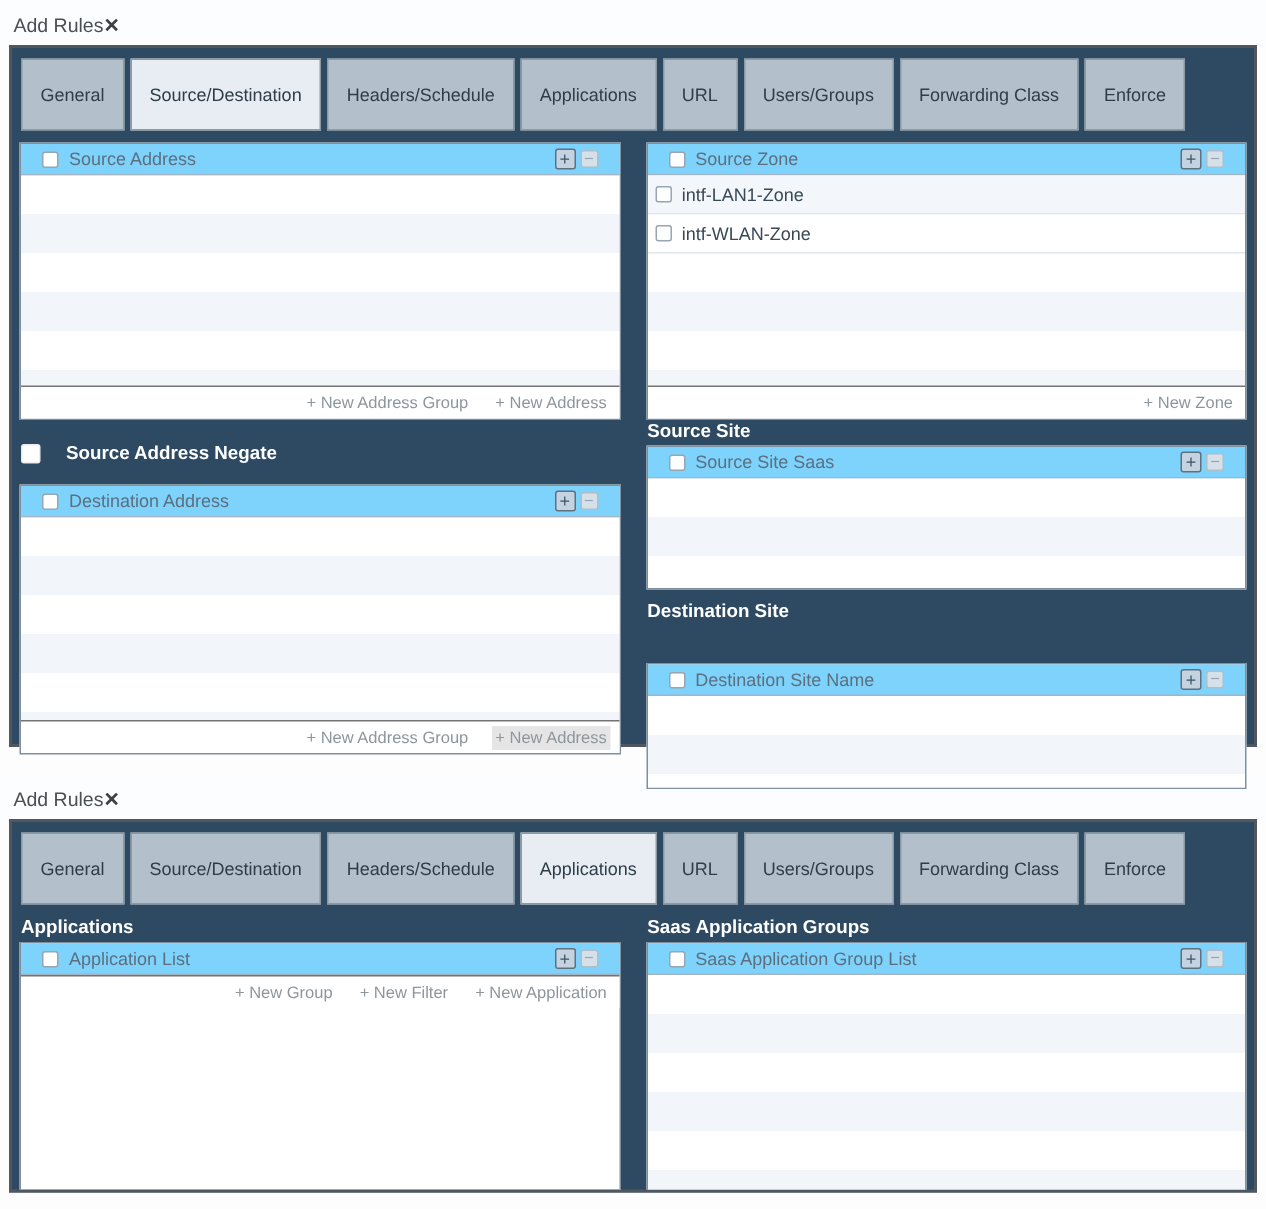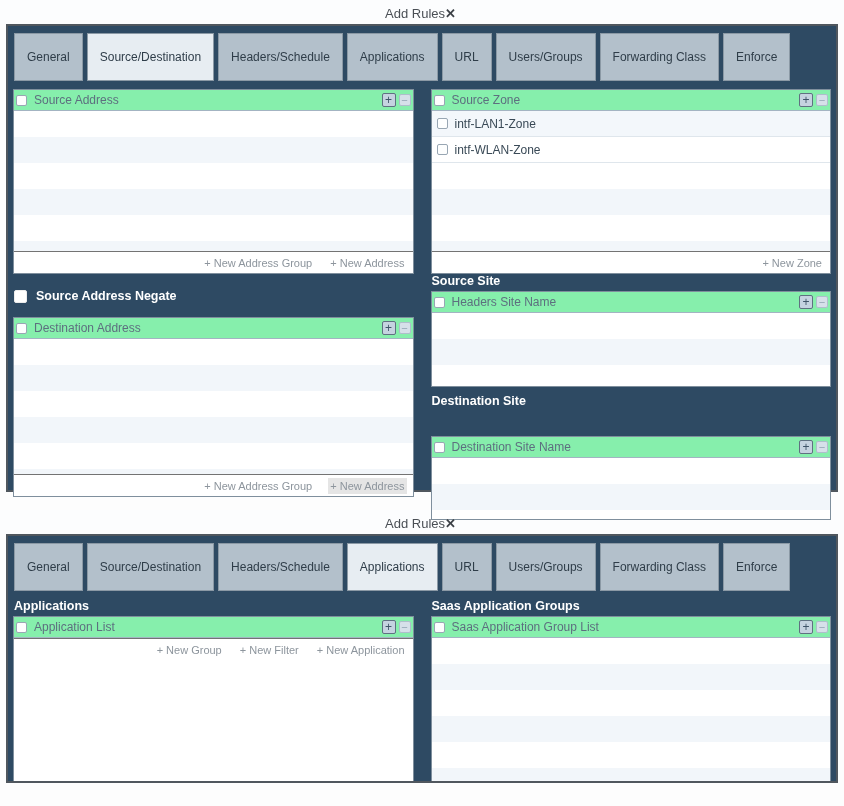--- a/index.html
+++ b/index.html
@@ -1,39 +1,39 @@
 <!DOCTYPE html>
 <html><head>
 <meta charset="utf-8">
 <style>
   * { box-sizing: border-box; margin: 0; padding: 0; }
   html, body { width: 844px; background: #fdfdfd; font-family: "Liberation Sans", sans-serif; }
   body { height: 806px; overflow: hidden; }
 
   .dialog { width: 844px; }
-  .titlebar { display: flex; justify-content: center; align-items: center;
-              height: 24px; padding: 2px 12px 0 9px; background: #fcfdfe; }
+  .titlebar { display: flex; justify-content: flex-start; align-items: center;
+              height: 30px; padding: 2px 12px 0 9px; background: #fcfdfe; }
   .title { font-size: 13px; color: #4a4f55; }
   .close { font-size: 13px; color: #3c4147; font-weight: bold; cursor: default; line-height: 1; }
 
   .content { margin: 0 6px; background: #2e4a63; border: 2px solid #50575e; padding: 0 3px; }
   .d1 .content { height: 468px; }
   .d2 .content { height: 249px; overflow: hidden; }
 
   .tabbar { display: flex; gap: 4px; padding: 7px 0 7px 3px; }
   .tab { background: #b3c0cb; border: 1px solid #8b99a5; color: #2f3d49; font-size: 12px;
          padding: 16px 12px; white-space: nowrap; cursor: default; }
   .tab.active { background: #e7edf2; }
 
   .cols { display: flex; gap: 17px; padding: 1px 2px 0 2px; }
   .col { flex: 1; min-width: 0; display: flex; flex-direction: column; }
 
   .panel { background: #fff; border: 1px solid #7f8f9d; display: flex; flex-direction: column; }
-  .phead { background: #86efac; border-bottom: 1px solid #a3b4c2; min-height: 21px;
-           display: flex; align-items: center; gap: 7px; padding: 0 2px; flex: none; }
+  .phead { background: #7dd3fc; border-bottom: 1px solid #a3b4c2; min-height: 21px;
+           display: flex; align-items: center; gap: 7px; padding: 0 14px; flex: none; }
   .ptitle { font-size: 12px; color: #5d6f7f; }
   .pbtns { margin-left: auto; display: flex; gap: 3px; align-items: center; }
   .btn-plus { width: 14px; height: 14px; border: 1px solid #5f7181; background: #c5d3e0;
               color: #3f5468; font-size: 12px; line-height: 12px; text-align: center; border-radius: 2px; }
   .btn-minus { width: 12px; height: 12px; border: 1px solid #aebecb; background: #d6e0e9;
                color: #93a5b4; font-size: 11px; line-height: 10px; text-align: center; border-radius: 2px; }
 
   .cb { width: 11px; height: 11px; border: 1px solid #98a6b3; background: #fdfefe;
         border-radius: 2px; flex: none; }
 
@@ -41,21 +41,21 @@
             to bottom, #fff 0, #fff 26px, #f2f6fa 26px, #f2f6fa 52px); }
   .row { height: 26px; border-bottom: 1px solid #dfe6ec; display: flex; align-items: center;
          gap: 7px; padding: 11px 5px; font-size: 12px; color: #394956; background: #f3f7fb; }
   .row + .row { background: #fff; }
 
   .pfoot { border-top: 1px solid #737373; height: 22px; flex: none; display: flex;
            justify-content: flex-end; align-items: center; gap: 18px; padding: 0 8px; background: #fff; }
   .link { font-size: 11px; color: #8d959d; white-space: nowrap; cursor: default; }
   .link.hl { background: #e5e5e5; box-shadow: 0 0 0 2px #e5e5e5; }
 
-  .negate { display: flex; align-items: center; gap: 9px; height: 24px;
+  .negate { display: flex; align-items: center; gap: 17px; height: 24px;
             margin: 10px 0 9px 1px; color: #fff; font-size: 12.5px; font-weight: bold; }
   .negcb { width: 13px; height: 13px; background: #fff; border: 1px solid #ececec;
            border-radius: 2px; flex: none; }
 
   .sectlabel { color: #fff; font-size: 12.5px; font-weight: bold; margin: 0 0 3px 1px; }
 
   .h-sa { height: 185px; }          
   .h-sz { height: 185px; }          
   .h-da { height: 180px; }          
   .h-ss { height: 96px;  }          
@@ -150,21 +150,21 @@
           </div>
           <div class="pfoot">
             <span class="link">+ New Zone</span>
           </div>
         </div>
 
         <div class="sectlabel mt-ss">Source Site</div>
         <div class="panel h-ss">
           <div class="phead">
             <span class="cb"></span>
-            <span class="ptitle">Headers Site Name</span>
+            <span class="ptitle">Source Site Saas</span>
             <span class="pbtns">
               <span class="btn-plus">+</span>
               <span class="btn-minus">−</span>
             </span>
           </div>
           <div class="pbody"></div>
         </div>
 
         <div class="sectlabel mt-ds">Destination Site</div>
         <div class="panel h-ds">

